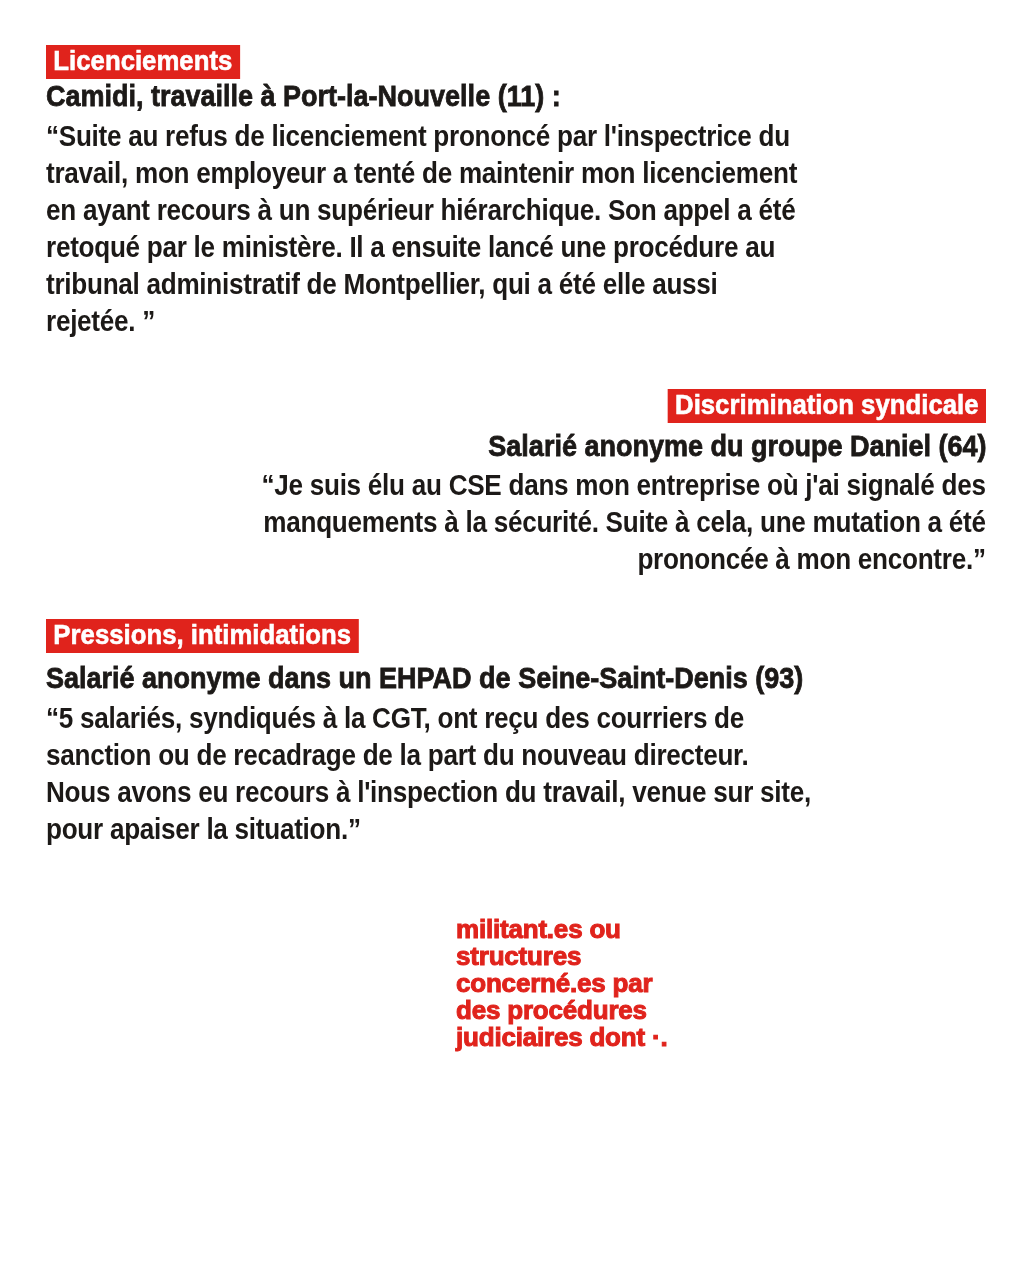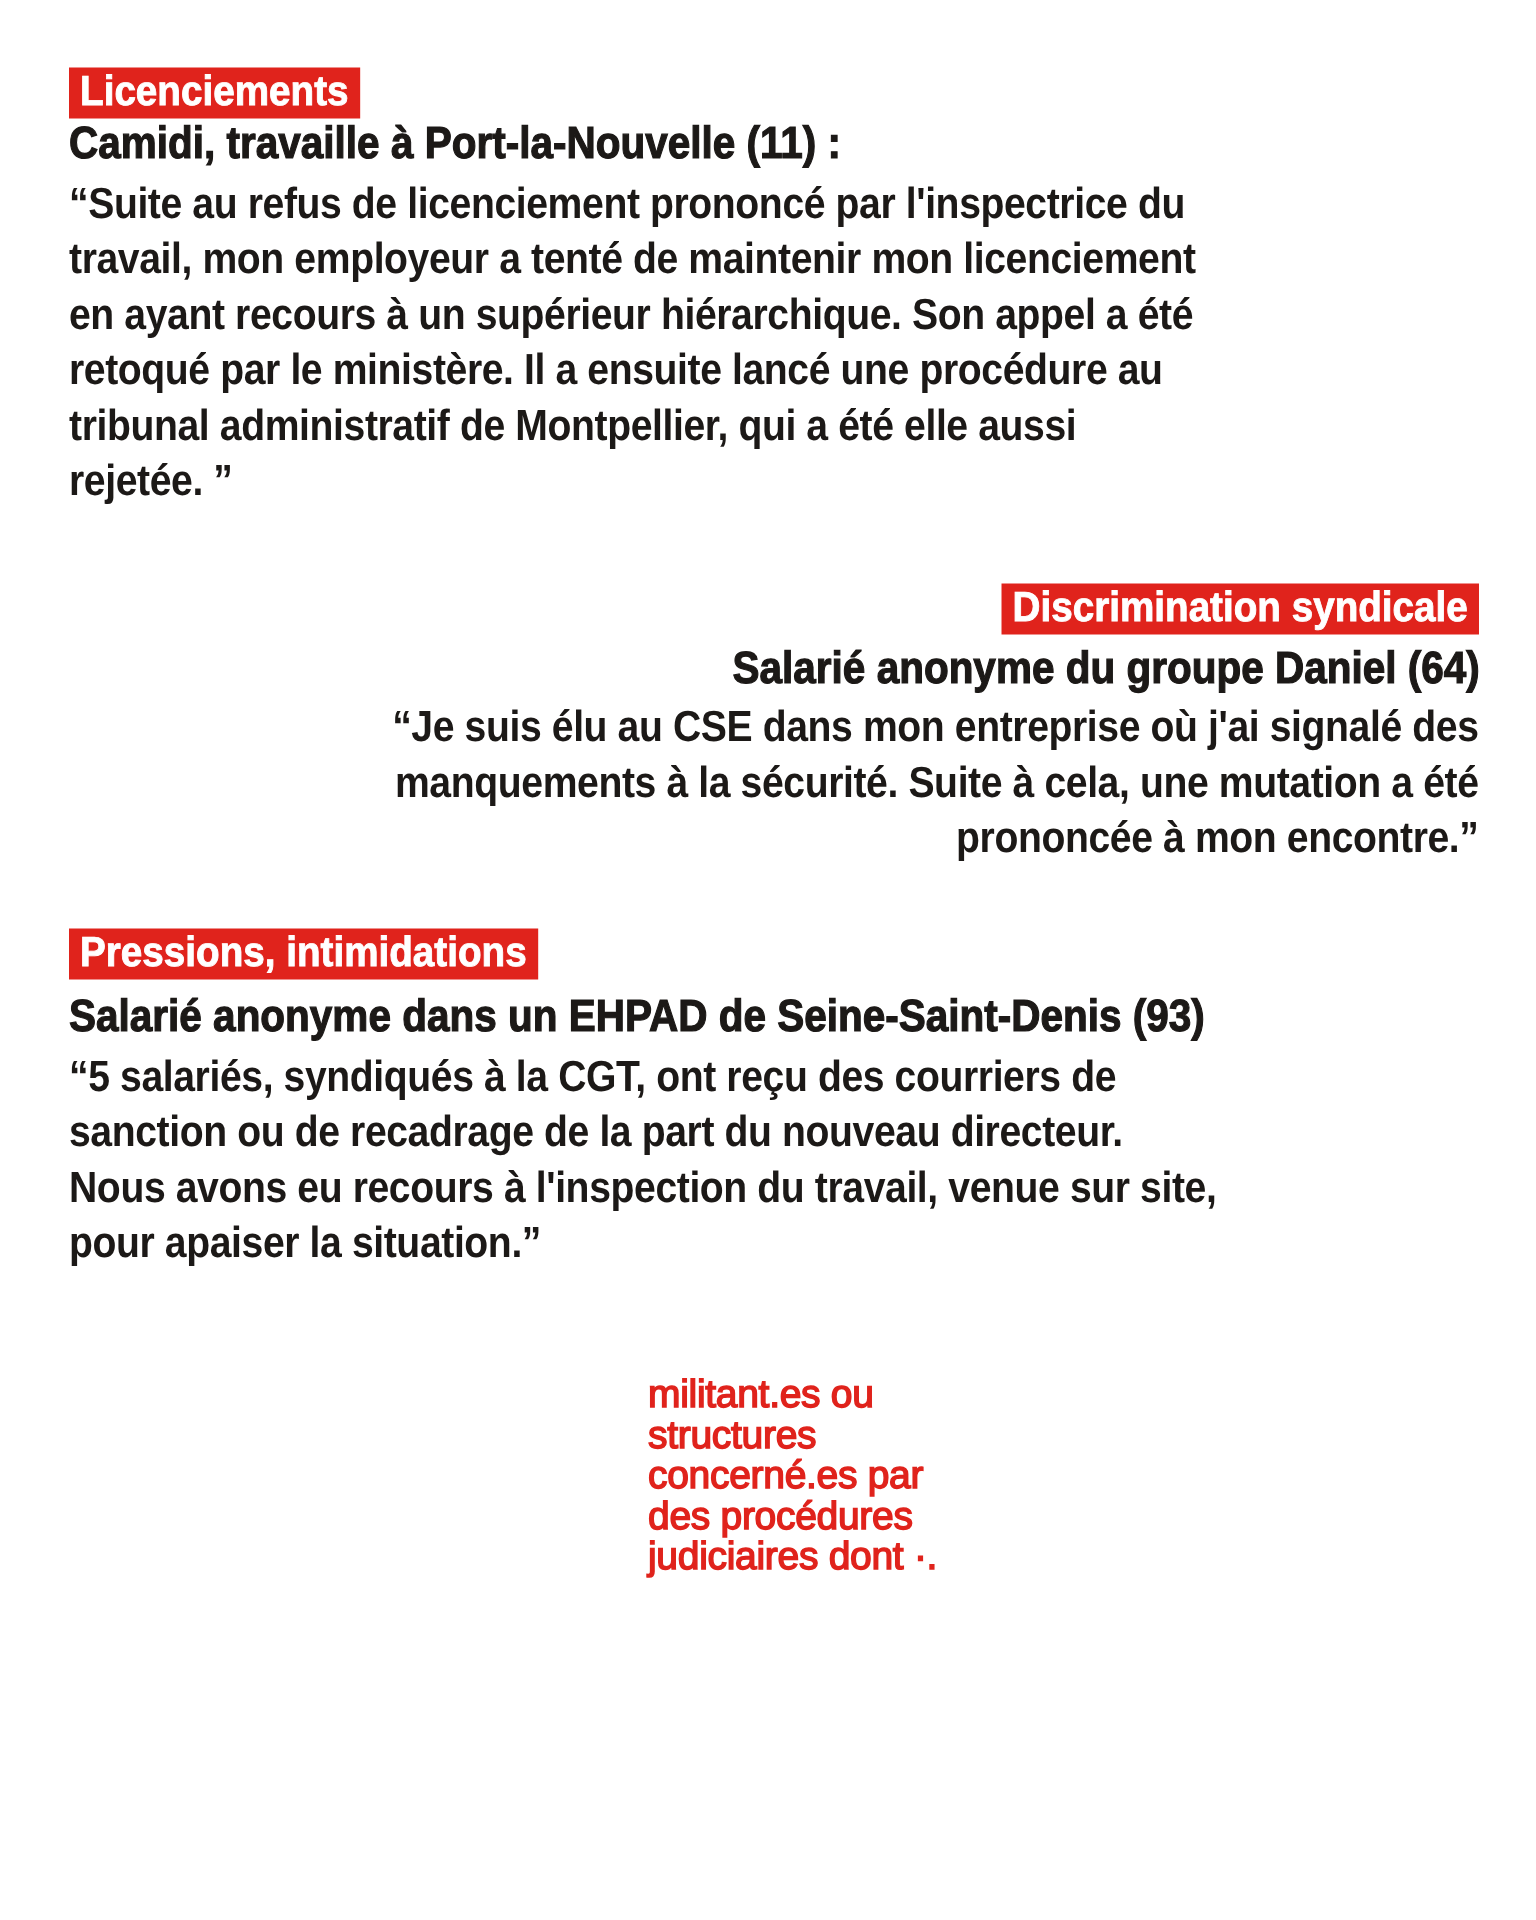--- a/index.html
+++ b/index.html
@@ -37,23 +37,24 @@
     color:var(--text-black,#1c1917);
     transform:scaleX(0.9);white-space:pre-line;
   }
   .big-num{
     position:absolute;color:var(--accent-red,#e0231c);
     font-weight:700;font-size:112px;line-height:112px;letter-spacing:-3px;
     -webkit-text-stroke:2.5px var(--accent-red,#e0231c);
   }
   .red-label{
     position:absolute;color:var(--accent-red,#e0231c);
-    font-weight:400;font-size:26px;line-height:27px;letter-spacing:-0.2px;
+    font-weight:700;font-size:26px;line-height:27px;letter-spacing:-0.2px;
     -webkit-text-stroke:1px var(--accent-red,#e0231c);
     white-space:pre-line;
+    margin-left:24px;
   }
   .stat-num{
     position:absolute;color:var(--accent-red,#e0231c);
     font-weight:700;font-size:74px;line-height:74px;letter-spacing:-3px;
     -webkit-text-stroke:1.8px var(--accent-red,#e0231c);
   }
   .stat-caption{
     position:absolute;color:var(--accent-red,#e0231c);
     font-weight:700;font-size:18px;line-height:15px;letter-spacing:-0.2px;
     -webkit-text-stroke:0.5px var(--accent-red,#e0231c);

